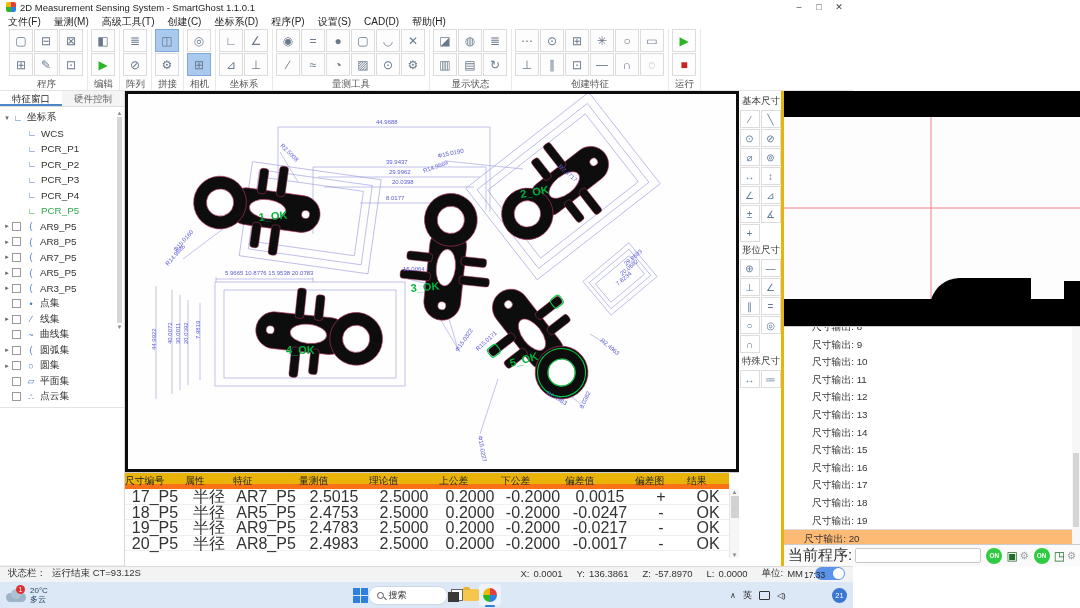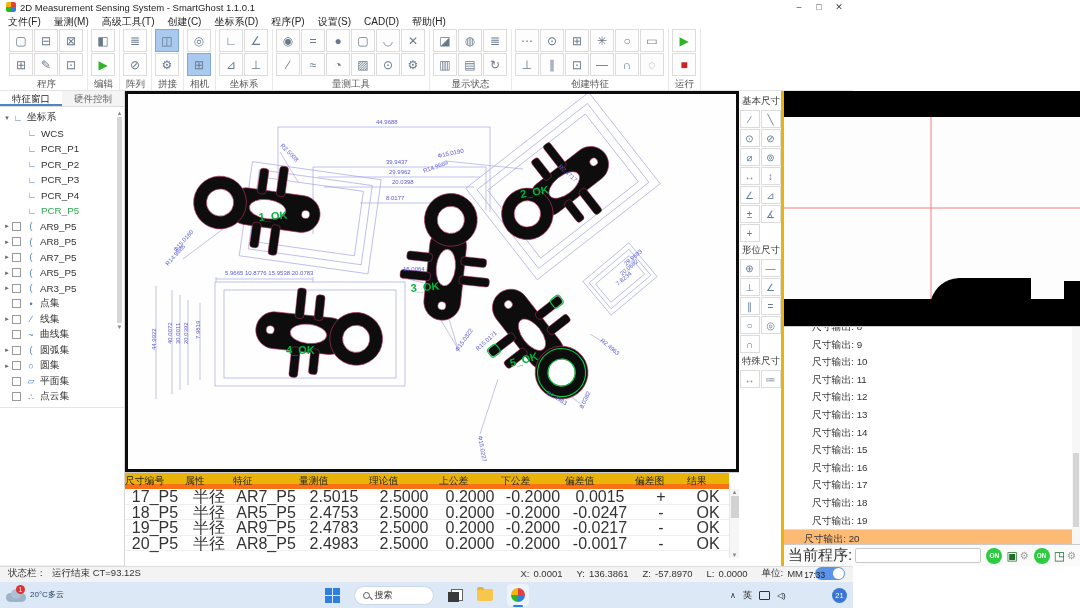--- a/index.html
+++ b/index.html
@@ -93,22 +93,22 @@
   .sw{width:30px;height:13px;border-radius:7px;background:#5b93ea;position:relative;margin-left:12px;flex:0 0 auto;}
   .sw::after{content:"";position:absolute;right:1px;top:1px;width:11px;height:11px;border-radius:50%;background:#fff;}
 
   
   .taskbar{height:26px;flex:0 0 26px;background:#dde8f6;display:flex;align-items:center;position:relative;padding:0 6px;}
   .weather{display:flex;align-items:center;gap:4px;}
   .cloud{position:relative;width:20px;height:13px;}
   .cloud::before{content:"";position:absolute;left:0;bottom:0;width:20px;height:9px;border-radius:5px;background:#9db3c8;}
   .cloud::after{content:"";position:absolute;left:5px;top:0;width:10px;height:10px;border-radius:50%;background:#aec2d6;}
   .wbadge{position:absolute;left:10px;top:-4px;width:9px;height:9px;border-radius:50%;background:#e03131;color:#fff;font-size:6.5px;line-height:9px;text-align:center;z-index:2;}
-  .wtxt{display:flex;font-size:8px;color:#1d3c5e;line-height:1.15;}
-  .centericons{position:absolute;left:50%;transform:translateX(-50%);display:flex;align-items:center;gap:14px;height:100%;}
+  .wtxt{display:flex;flex-direction:column;font-size:8px;color:#1d3c5e;line-height:1.15;}
+  .centericons{position:absolute;left:50%;transform:translateX(-50%);display:flex;align-items:center;gap:0;height:100%;}
   .winlogo{width:15px;height:15px;display:grid;grid-template-columns:7px 7px;grid-template-rows:7px 7px;gap:1px;}
   .winlogo i{background:#2f7fe0;}
   .searchpill{width:80px;height:19px;border-radius:10px;background:#fff;border:1px solid #ccd6e4;display:flex;align-items:center;gap:5px;padding:0 8px;font-size:9px;color:#333;}
   .mag{width:7px;height:7px;border:1.4px solid #555;border-radius:50%;position:relative;flex:0 0 auto;}
   .mag::after{content:"";position:absolute;left:5px;top:5px;width:4px;height:1.4px;background:#555;transform:rotate(45deg);}
   .tview{width:15px;height:13px;position:relative;}
   .tview::before{content:"";position:absolute;right:0;top:0;width:10px;height:10px;background:#fff;border:1px solid #666;}
   .tview::after{content:"";position:absolute;left:0;bottom:0;width:11px;height:10px;background:#3a3a3a;}
   .folder{width:16px;height:12px;background:#f6c64d;border-radius:2px;position:relative;}
   .folder::before{content:"";position:absolute;left:0;top:-2px;width:7px;height:3px;background:#e8b435;border-radius:2px 2px 0 0;}

